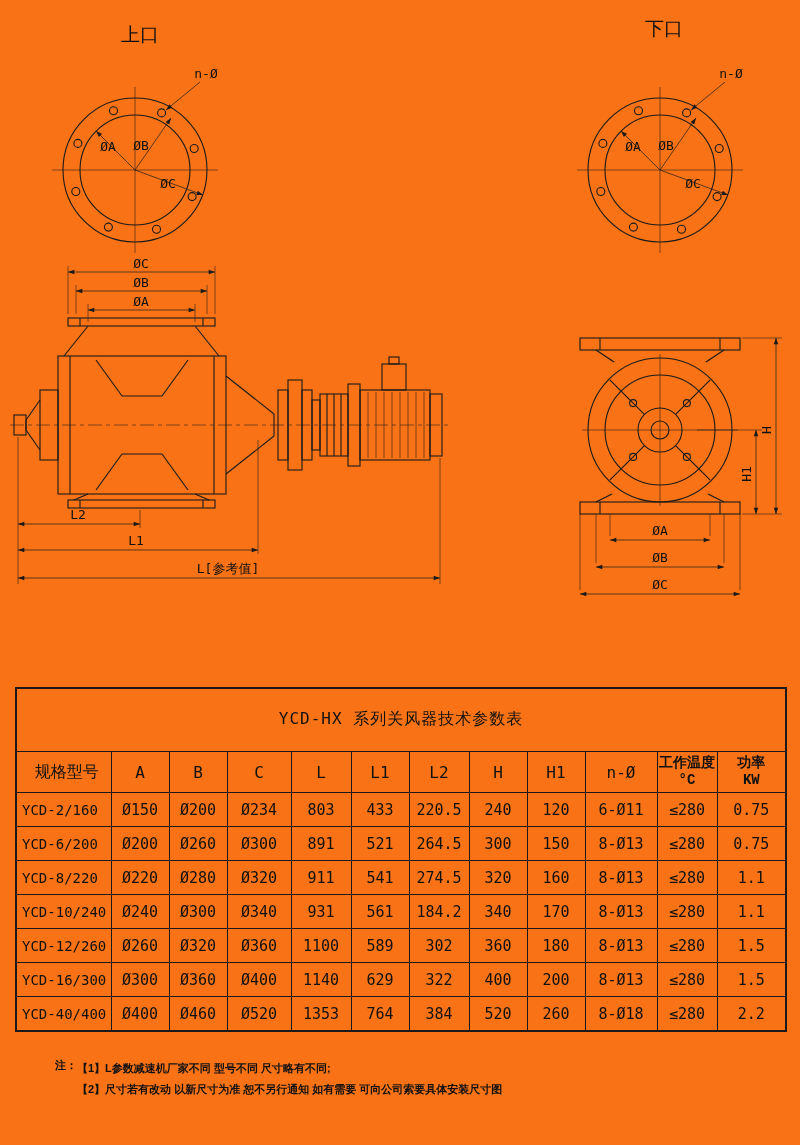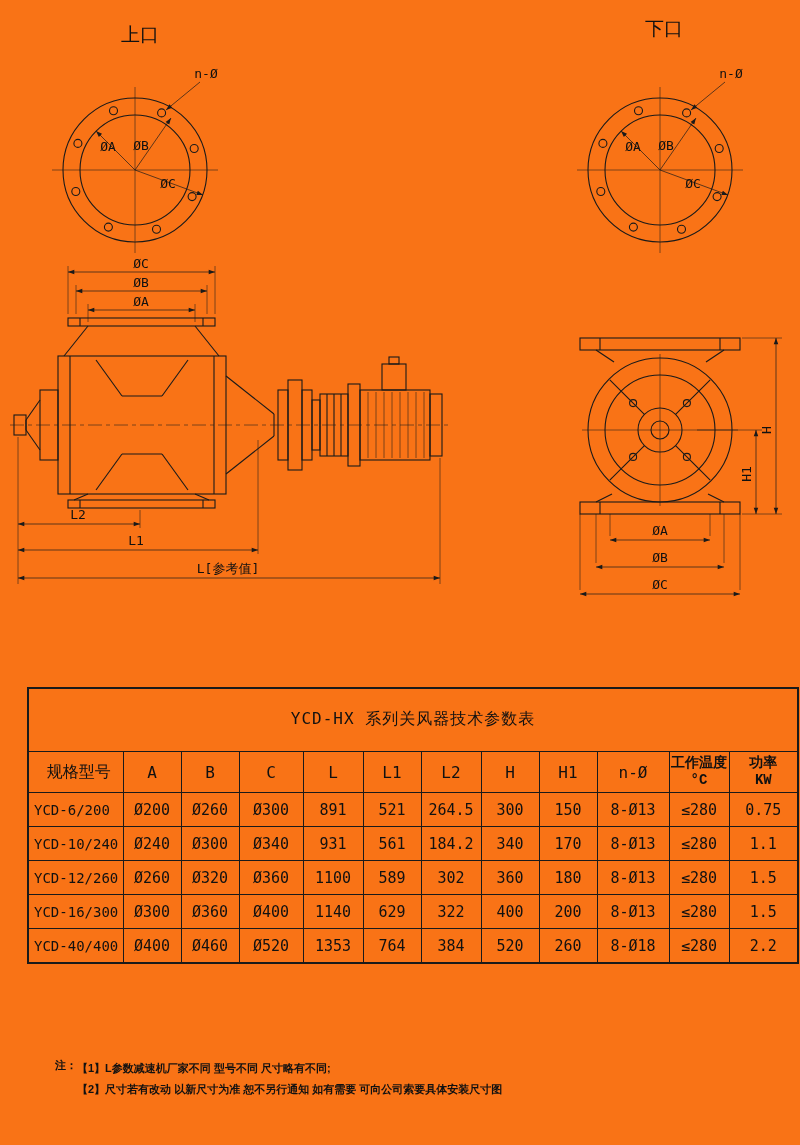--- a/index.html
+++ b/index.html
@@ -6,21 +6,21 @@
   .sheet{position:relative;width:800px;height:1145px;background:#f97316;overflow:hidden;
          font-family:"Liberation Sans",sans-serif;color:#111;}
   svg text{fill:#111;}
   .t-title{font:19px "Liberation Sans",sans-serif;text-anchor:middle;}
   .t-dim{font:13px "DejaVu Sans Mono",monospace;text-anchor:middle;}
   .ln{fill:none;stroke:#1a1a1a;stroke-width:1.1;}
   .thin{fill:none;stroke:#1a1a1a;stroke-width:0.55;}
   .dim{fill:none;stroke:#1a1a1a;stroke-width:0.7;}
   .axis{fill:none;stroke:#1a1a1a;stroke-width:0.55;stroke-dasharray:14 4 4 4;}
 
-  .table-wrap{position:absolute;left:27px;top:687px;width:770px;}
+  .table-wrap{position:absolute;left:15px;top:687px;width:770px;}
   table.spec-table{border-collapse:collapse;width:770px;table-layout:fixed;border:2px solid #1a1a1a;}
   .spec-table th,.spec-table td{border:1px solid #1a1a1a;overflow:hidden;white-space:nowrap;}
   .tbl-title{font-family:"Liberation Sans",sans-serif;font-size:27px;font-weight:600;
              text-align:center;padding:11px 0 13px;letter-spacing:1px;}
   .spec-table thead th{font:16px "DejaVu Sans Mono",monospace;font-weight:400;height:38px;text-align:center;vertical-align:middle;}
   th.h-model{font-size:14px;text-align:left;padding-left:7px;font-family:"Liberation Sans",sans-serif;font-weight:600;margin-left:11px;}
   th.h-two div{font-size:14px;line-height:1.2;font-family:Liberation Mono, monospace;font-weight:600;}
   .spec-table tbody td{font:15px "DejaVu Sans Mono",monospace;height:31px;text-align:center;vertical-align:middle;}
   .spec-table tbody td.model{text-align:left;padding-left:5px;font-size:14px;}
 
@@ -258,32 +258,60 @@
             <div>°C</div>
           </th>
           <th class="h-two">
             <div>功率</div>
             <div>KW</div>
           </th>
         </tr>
       </thead>
       <tbody>
         <tr>
+          <td class="model">YCD-2/160</td>
+          <td>Ø150</td>
+          <td>Ø200</td>
+          <td>Ø234</td>
+          <td>803</td>
+          <td>433</td>
+          <td>220.5</td>
+          <td>240</td>
+          <td>120</td>
+          <td>6-Ø11</td>
+          <td>≤280</td>
+          <td>0.75</td>
+        </tr>
+        <tr>
           <td class="model">YCD-6/200</td>
           <td>Ø200</td>
           <td>Ø260</td>
           <td>Ø300</td>
           <td>891</td>
           <td>521</td>
           <td>264.5</td>
           <td>300</td>
           <td>150</td>
           <td>8-Ø13</td>
           <td>≤280</td>
           <td>0.75</td>
+        </tr>
+        <tr>
+          <td class="model">YCD-8/220</td>
+          <td>Ø220</td>
+          <td>Ø280</td>
+          <td>Ø320</td>
+          <td>911</td>
+          <td>541</td>
+          <td>274.5</td>
+          <td>320</td>
+          <td>160</td>
+          <td>8-Ø13</td>
+          <td>≤280</td>
+          <td>1.1</td>
         </tr>
         <tr>
           <td class="model">YCD-10/240</td>
           <td>Ø240</td>
           <td>Ø300</td>
           <td>Ø340</td>
           <td>931</td>
           <td>561</td>
           <td>184.2</td>
           <td>340</td>

